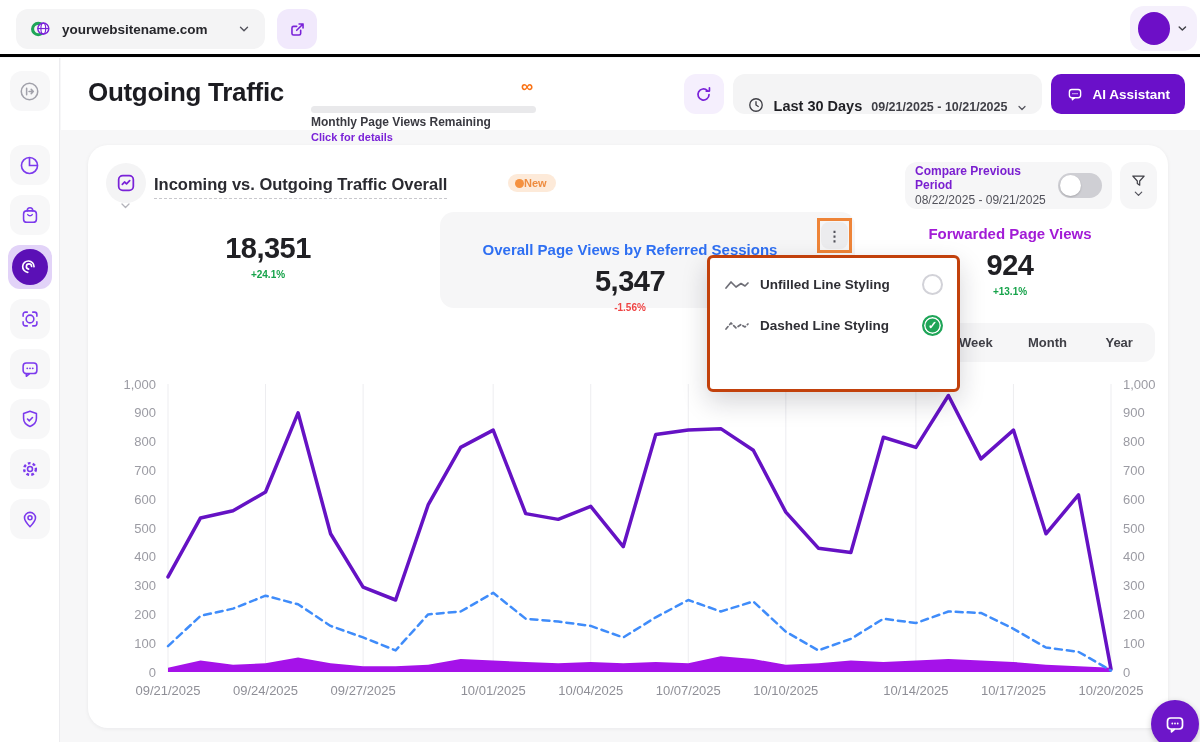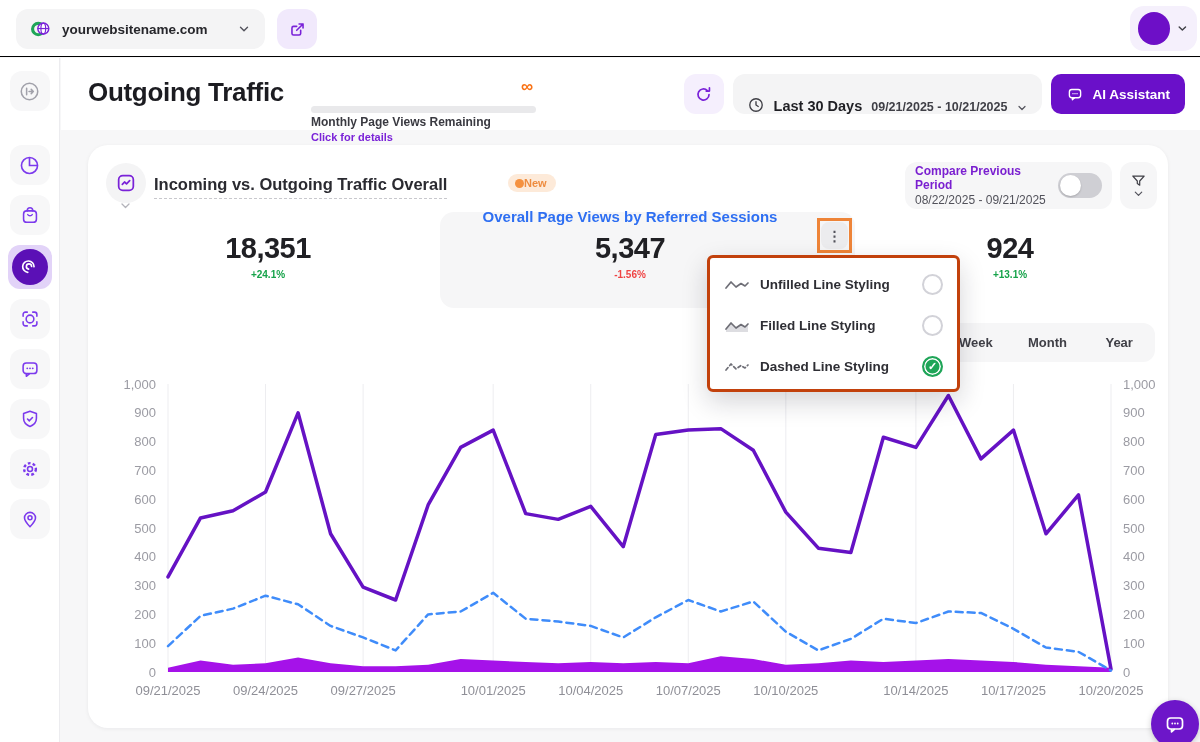--- a/index.html
+++ b/index.html
@@ -1,19 +1,19 @@
 <!DOCTYPE html>
 <html><head>
 <meta charset="utf-8">
 <style>
   * { margin:0; padding:0; box-sizing:border-box; }
   html,body { width:1200px; height:742px; overflow:hidden; font-family:"Liberation Sans", sans-serif; background:#f7f7f8; }
 
   
-  #topbar { position:absolute; top:0; left:0; width:1200px; height:57px; background:#fff; border-bottom:1px solid #000000; z-index:6; }
+  #topbar { position:absolute; top:0; left:0; width:1200px; height:57px; background:#fff; border-bottom:3px solid #000000; z-index:6; }
   .site-pill { position:absolute; left:16px; top:9px; height:40px; width:249px; background:#f4f4f5; border-radius:12px; display:flex; align-items:center; padding:0 14px; gap:10px; cursor:pointer; }
   .site-pill .name { font-size:13.5px; font-weight:700; color:#26262b; flex:1; }
   .ext-btn { position:absolute; left:277px; top:9px; width:40px; height:40px; background:#f1e9fc; border-radius:12px; display:flex; align-items:center; justify-content:center; cursor:pointer; }
   .avatar-pill { position:absolute; right:3px; top:6px; height:45px; width:67px; background:#f5f0fc; border-radius:14px; display:flex; align-items:center; padding:0 8px; gap:6px; cursor:pointer; }
   .avatar-circle { width:33px; height:33px; border-radius:50%; background:#6d0fc7; }
 
   
   #sidebar { position:absolute; left:0; top:58px; width:60px; height:684px; background:#fff; border-right:1px solid #ececef; display:flex; flex-direction:column; align-items:center; padding-top:13px; gap:10px; z-index:5; }
   .side-item { width:40px; height:40px; border-radius:12px; background:#f7f7f8; display:flex; align-items:center; justify-content:center; cursor:pointer; }
   .side-item.active { width:44px; height:44px; background:#e2d3f8; }
@@ -51,21 +51,21 @@
   .toggle .knob { position:absolute; left:2px; top:2px; width:21px; height:21px; border-radius:50%; background:#fff; box-shadow:0 1px 2px rgba(0,0,0,.2); }
   .filter-btn { position:absolute; left:1032px; top:17px; width:37px; height:47px; background:#f6f6f7; border-radius:12px; display:flex; flex-direction:column; align-items:center; justify-content:center; gap:1px; cursor:pointer; }
 
   
   .metric { position:absolute; text-align:center; }
   .metric .m-label { font-size:15px; font-weight:700; }
   .metric .m-value { font-size:29px; font-weight:800; color:#202024; margin-top:7px; letter-spacing:-.5px; }
   .metric .m-delta { font-size:10px; font-weight:700; margin-top:4px; }
   #metric-1 { left:30px; top:80px; width:300px; }
   .metric2-panel { position:absolute; left:352px; top:67px; width:415px; height:96px; background:#f6f6f7; border-radius:14px; }
-  #metric-2 { left:352px; top:63px; width:380px; }
+  #metric-2 { left:352px; top:96px; width:380px; }
   #metric-3 { left:772px; top:80px; width:300px; }
   .kebab-hl { position:absolute; left:729px; top:73px; width:35px; height:35px; border:3px solid #ee8438; display:flex; align-items:center; justify-content:center; }
   .kebab-btn { width:27px; height:27px; background:#ececee; border-radius:8px; display:flex; align-items:center; justify-content:center; font-size:14px; font-weight:800; color:#52525b; cursor:pointer; }
 
   
   #line-style-menu { position:absolute; left:619px; top:110px; width:253px; height:137px; background:#fff; border:3px solid #c2410c; border-radius:6px; box-shadow:0 10px 26px rgba(20,20,40,.18); z-index:8; padding:6px 0; }
   .menu-item { height:41px; display:flex; align-items:center; padding:0 14px; gap:10px; cursor:pointer; }
   .menu-item .mi-label { flex:1; font-size:13.5px; font-weight:600; color:#2f2f35; }
   .radio { width:21px; height:21px; border-radius:50%; border:2px solid #d2d2d8; background:#fff; flex:none; display:flex; align-items:center; justify-content:center; }
   .radio.checked { border-color:#1fa558; background:#1fa558; box-shadow:inset 0 0 0 1.5px #fff; }
@@ -253,41 +253,34 @@
   <div class="metric" id="metric-1">
     <div class="m-value">18,351</div>
     <div class="m-delta" style="color: rgb(22, 163, 74);">+24.1%</div>
   </div>
   <div class="metric" id="metric-2">
     <div class="m-label" style="color: rgb(46, 111, 242);">Overall Page Views by Referred Sessions</div>
     <div class="m-value">5,347</div>
     <div class="m-delta" style="color: rgb(239, 68, 68);">-1.56%</div>
   </div>
   <div class="metric" id="metric-3">
+    <div class="m-label" style="color: rgb(162, 27, 214);">Forwarded Page Views</div>
     <div class="m-value">924</div>
     <div class="m-delta" style="color: rgb(22, 163, 74);">+13.1%</div>
   </div>
   <div class="kebab-hl">
     <div class="kebab-btn">⋮</div>
   </div>
 
   <div id="line-style-menu">
     <div class="menu-item">
       <svg width="26" height="16" viewBox="0 0 26 16">
         <polyline points="2,11 7,5 12,10 17,6.5 21,9 24,6" fill="none" stroke="#6e6e76" stroke-width="1.7" stroke-linecap="round" stroke-linejoin="round"></polyline>
       </svg>
       <span class="mi-label">Unfilled Line Styling</span>
-      <span class="radio"></span>
-    </div>
-    <div class="menu-item">
-      <svg width="26" height="16" viewBox="0 0 26 16">
-        <polygon points="2,11 7,5 12,10 17,6.5 21,9 24,6 24,14 2,14" fill="#dddde1"></polygon>
-        <polyline points="2,11 7,5 12,10 17,6.5 21,9 24,6" fill="none" stroke="#6e6e76" stroke-width="1.7" stroke-linecap="round" stroke-linejoin="round"></polyline>
-      </svg>
-      <span class="mi-label">Filled Line Styling</span>
       <span class="radio"></span>
     </div>
     <div class="menu-item">
       <svg width="26" height="16" viewBox="0 0 26 16">
         <polyline points="2,11 7,5 12,10 17,6.5 21,9 24,6" fill="none" stroke="#6e6e76" stroke-width="1.7" stroke-dasharray="3.2 2.6" stroke-linecap="round" stroke-linejoin="round"></polyline>
       </svg>
       <span class="mi-label">Dashed Line Styling</span>
       <span class="radio checked"></span>
     </div>
   </div>

